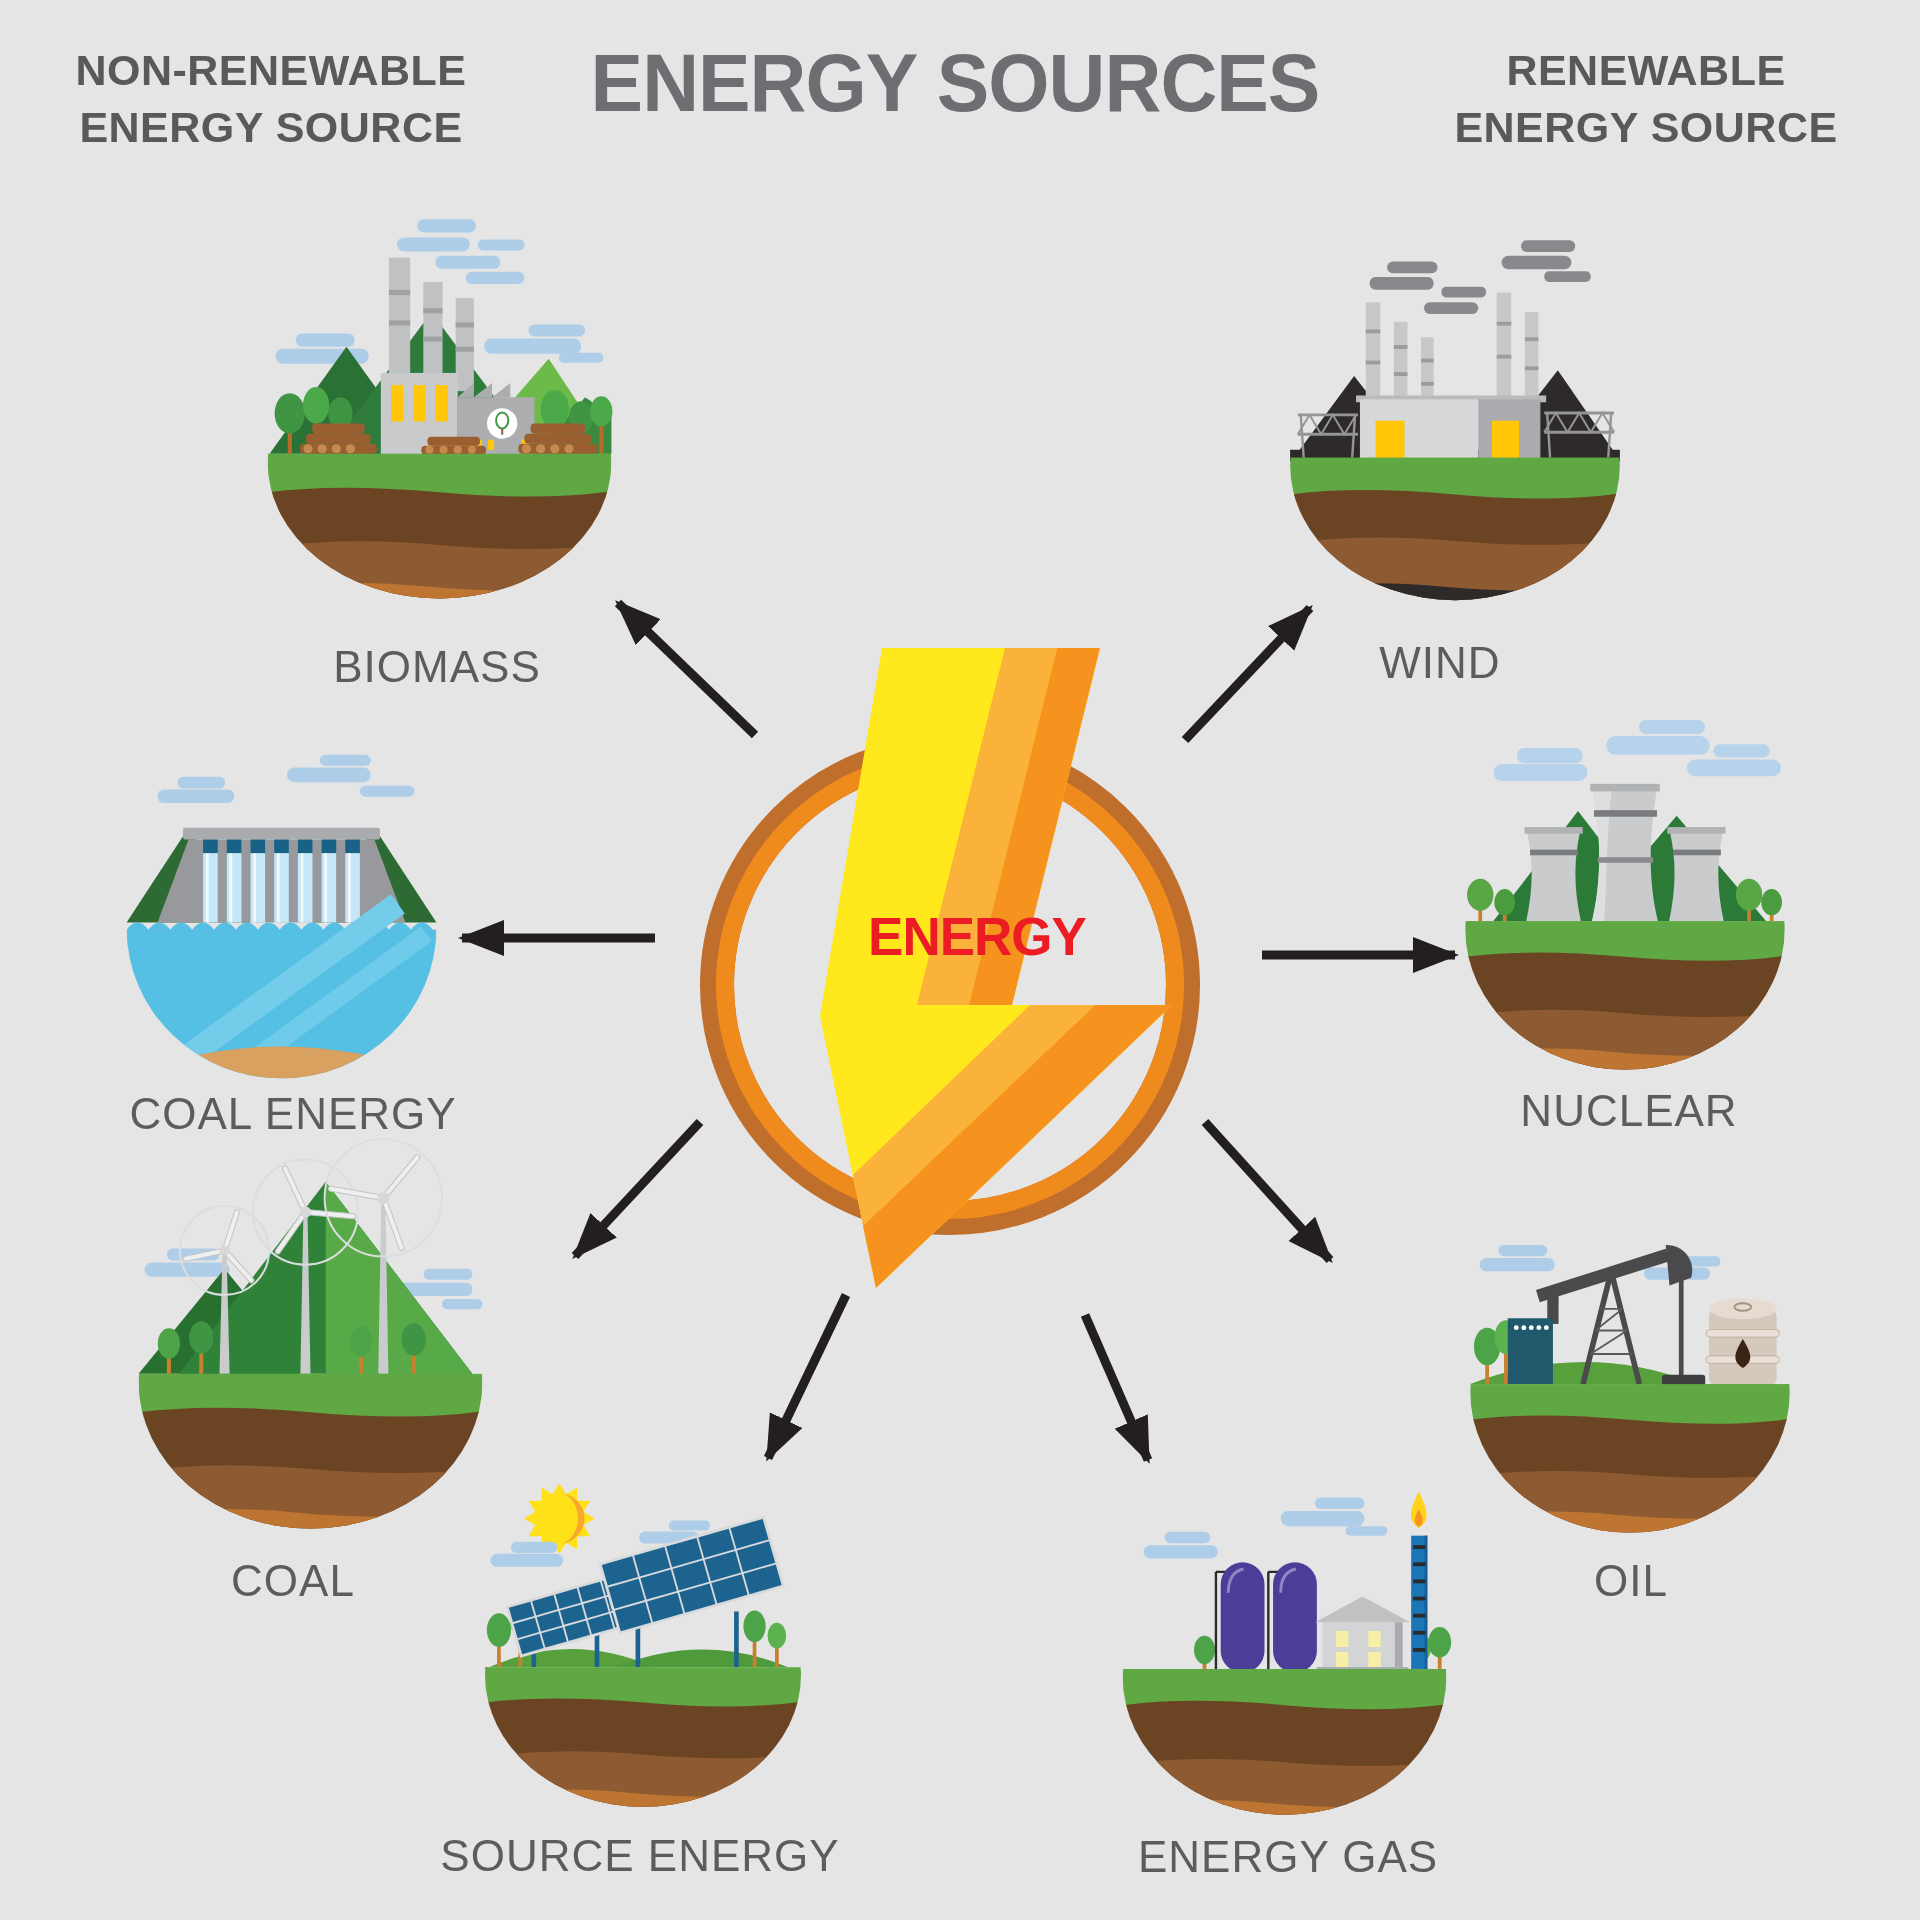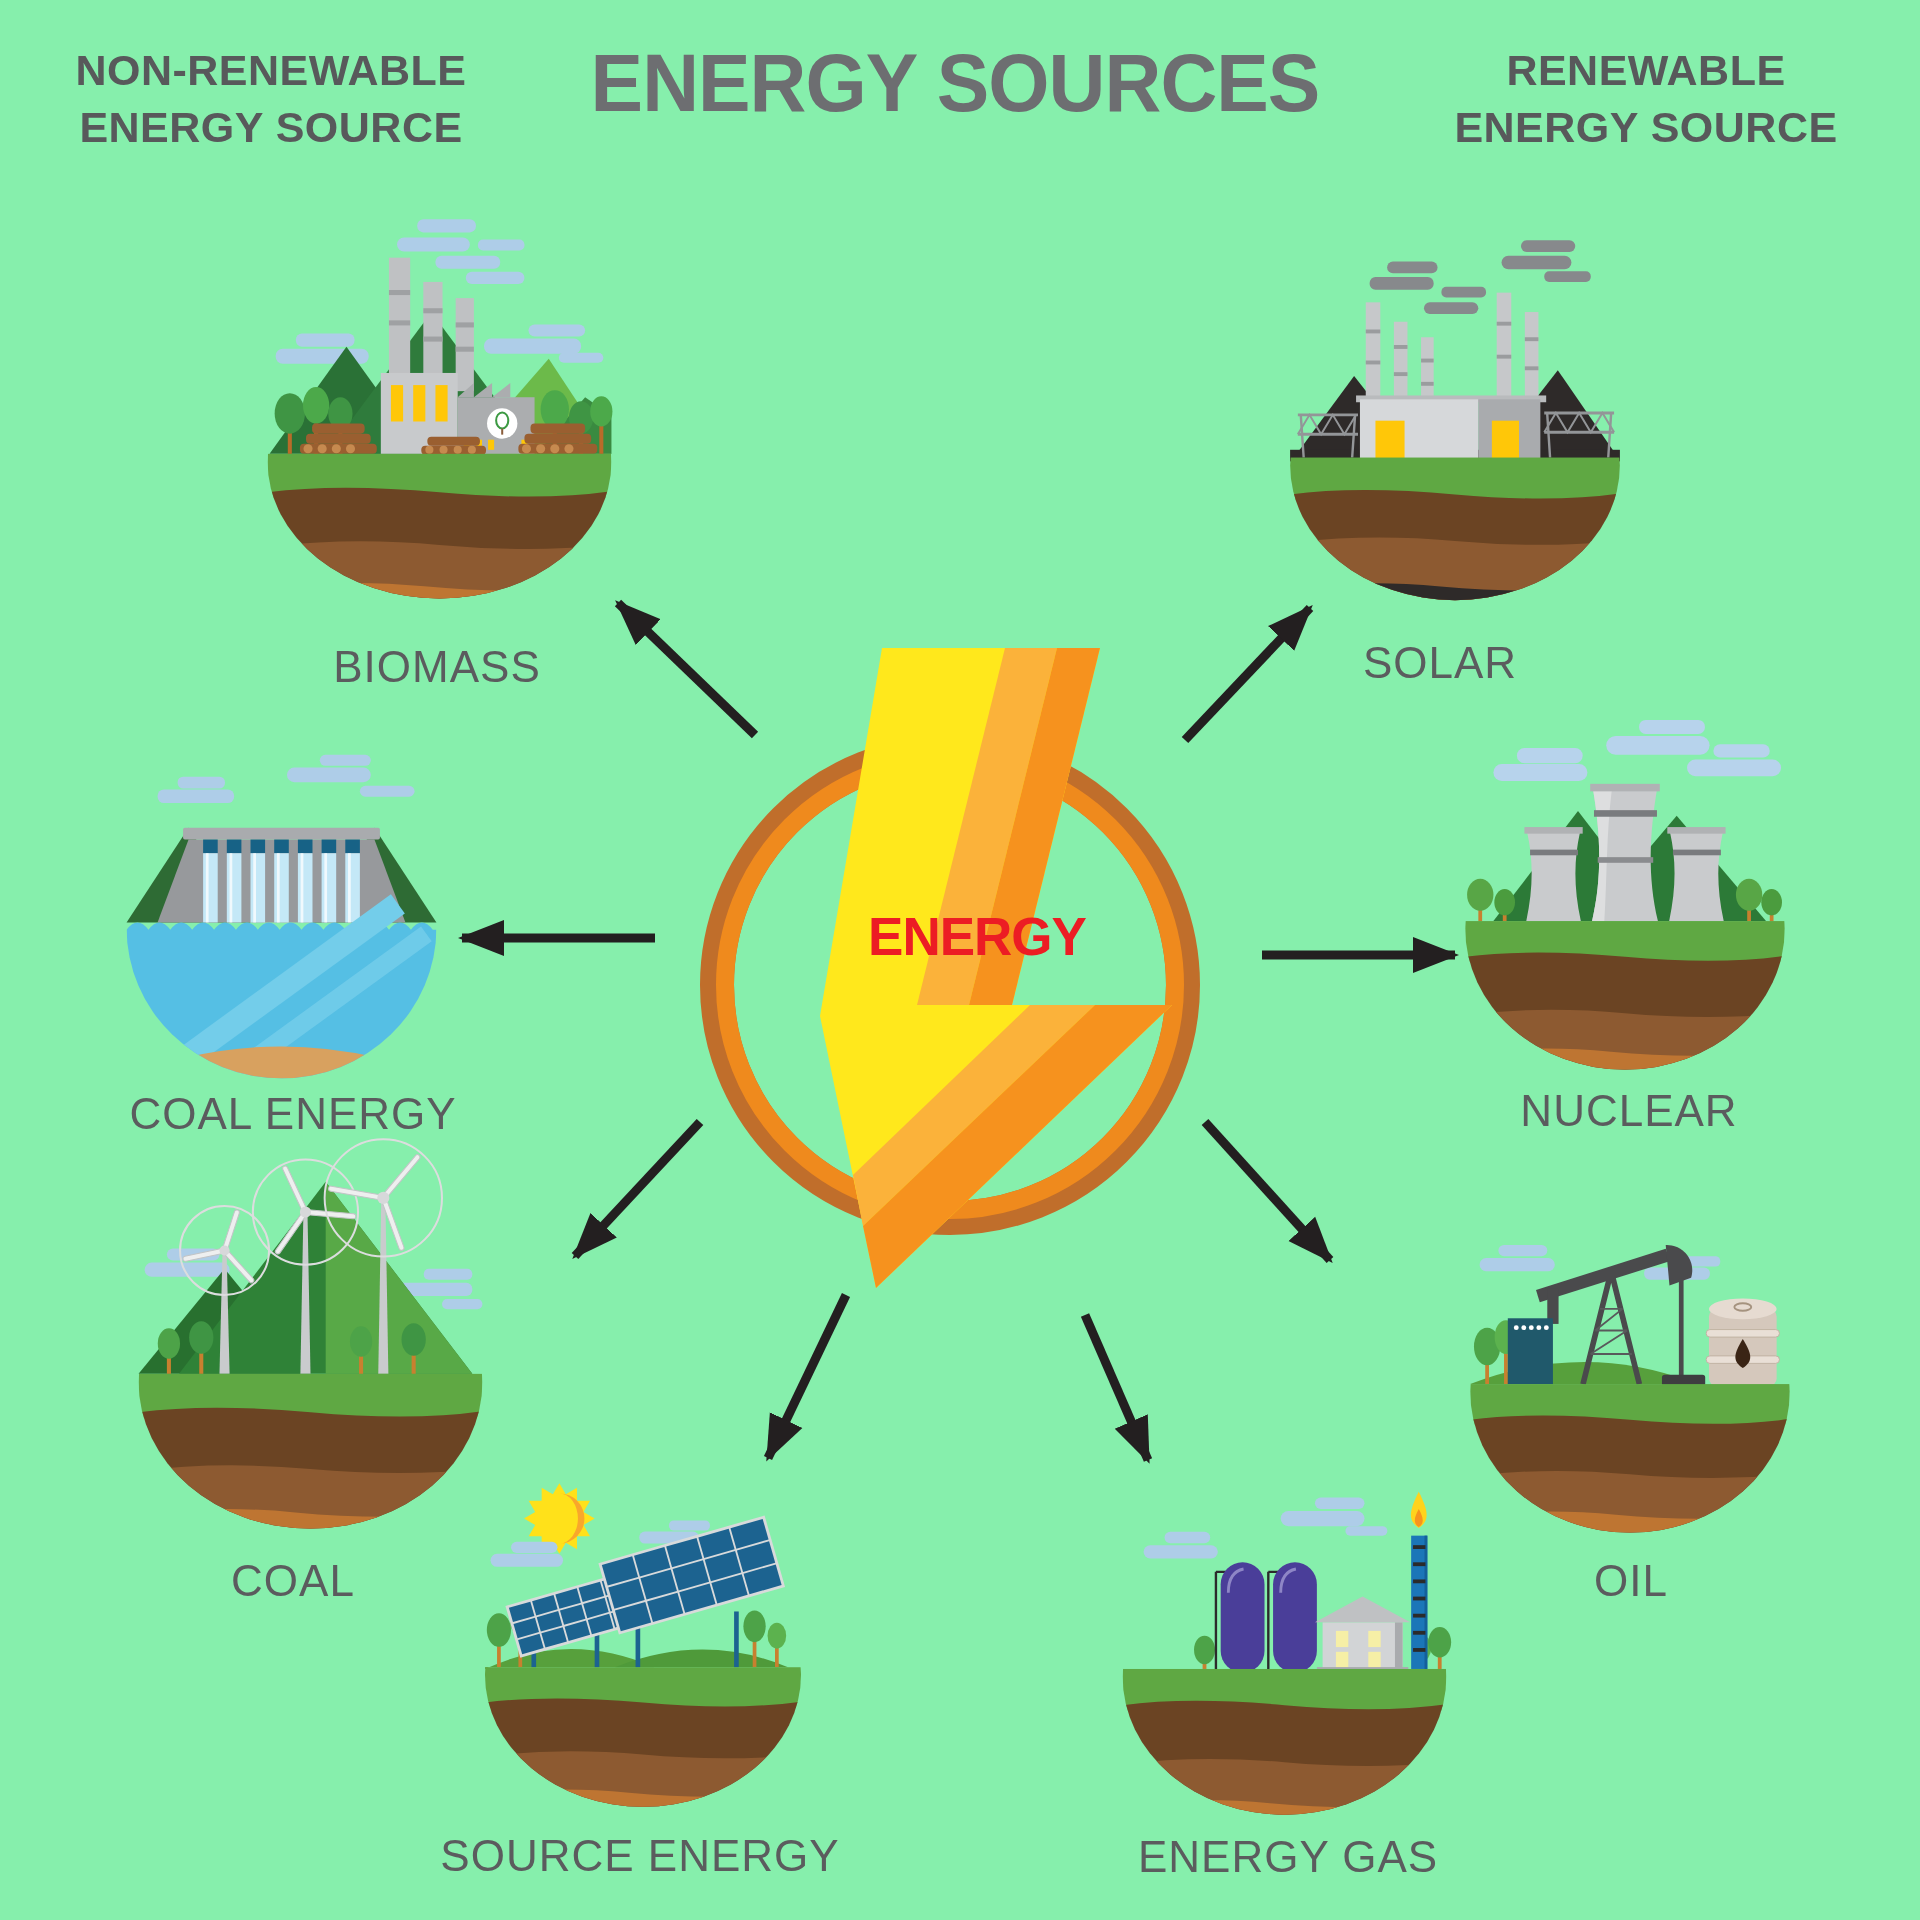--- a/index.html
+++ b/index.html
@@ -1,16 +1,16 @@
 <!DOCTYPE html>
 <html><head>
 <meta charset="utf-8">
 <style>
   html,body{margin:0;padding:0;background:#ffffff;}
-  #canvas{position:relative;width:1920px;height:1920px;background:#86efac;overflow:hidden;
+  #canvas{position:relative;width:1920px;height:1920px;background:#e5e5e5;overflow:hidden;
           font-family:"Liberation Sans","DejaVu Sans",sans-serif;}
   .hdr{position:absolute;color:#58595b;font-weight:bold;font-size:43px;line-height:57px;
        text-align:center;transform:translateX(-50%);white-space:nowrap;letter-spacing:.5px;}
   #main-title{position:absolute;left:955px;top:36px;transform:translateX(-50%) scaleX(.96);
        color:#6d6e71;font-weight:bold;font-size:82px;letter-spacing:-1px;white-space:nowrap;}
   .src-label{position:absolute;color:#5b5c5e;font-size:44px;font-weight:400;letter-spacing:1px;
        transform:translateX(-50%);white-space:nowrap;}
   #energy-word{position:absolute;left:977px;top:906px;transform:translateX(-50%);
        color:#ec1c24;font-weight:bold;font-size:53px;letter-spacing:-1px;white-space:nowrap;}
   .icon-svg{position:absolute;}
@@ -605,21 +605,21 @@
     </g>
     <g clip-path="url(#cg)">
       <rect x="30" y="252" width="340" height="44" fill="#5fa843"></rect>
       <path d="M30,290 Q100,281 200,290 Q300,299 370,289 L370,430 L30,430 Z" fill="#6b4423"></path>
       <path d="M30,352 Q110,342 200,350 Q290,358 370,350 L370,430 L30,430 Z" fill="#8d5a31"></path>
       <path d="M30,396 Q100,385 185,393 Q280,402 370,392 L370,430 L30,430 Z" fill="#be7532"></path>
     </g>
   </svg>
 
   <div class="src-label" style="left:425px;top:642px;margin-left:12px;">BIOMASS</div>
-  <div class="src-label" style="left:1440px;top:638px;">SOLAR</div>
+  <div class="src-label" style="left:1440px;top:638px;">WIND</div>
   <div class="src-label" style="left:293px;top:1089px;">COAL ENERGY</div>
   <div class="src-label" style="left:1629px;top:1086px;">NUCLEAR</div>
   <div class="src-label" style="left:293px;top:1556px;">COAL</div>
   <div class="src-label" style="left:1631px;top:1556px;">OIL</div>
   <div class="src-label" style="left:640px;top:1831px;">SOURCE ENERGY</div>
   <div class="src-label" style="left:1288px;top:1832px;">ENERGY GAS</div>
 
 </div>
 
 </body></html>

